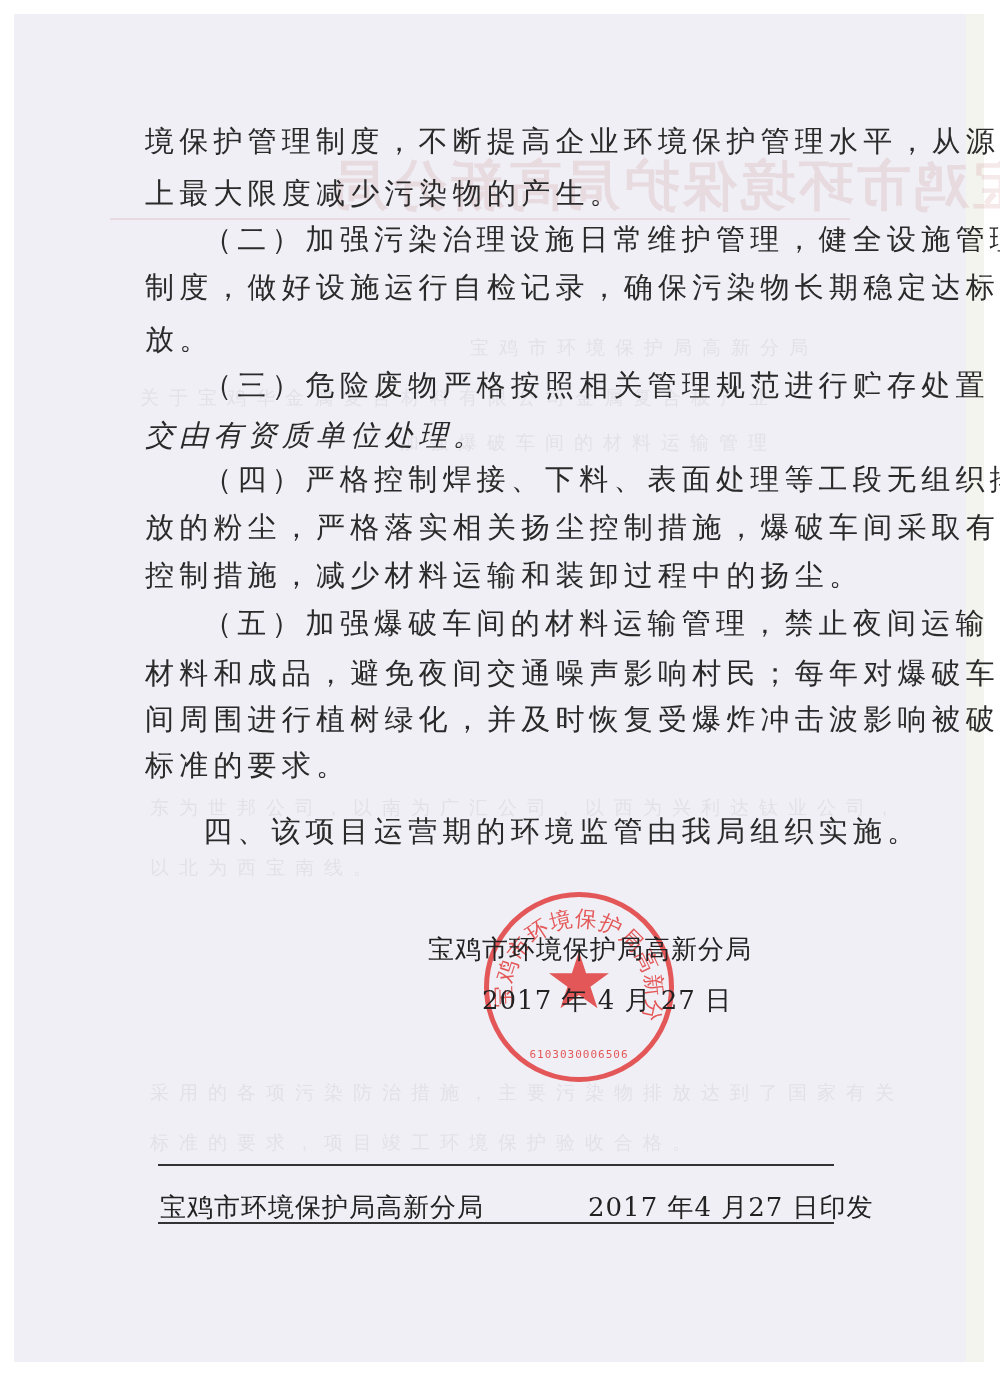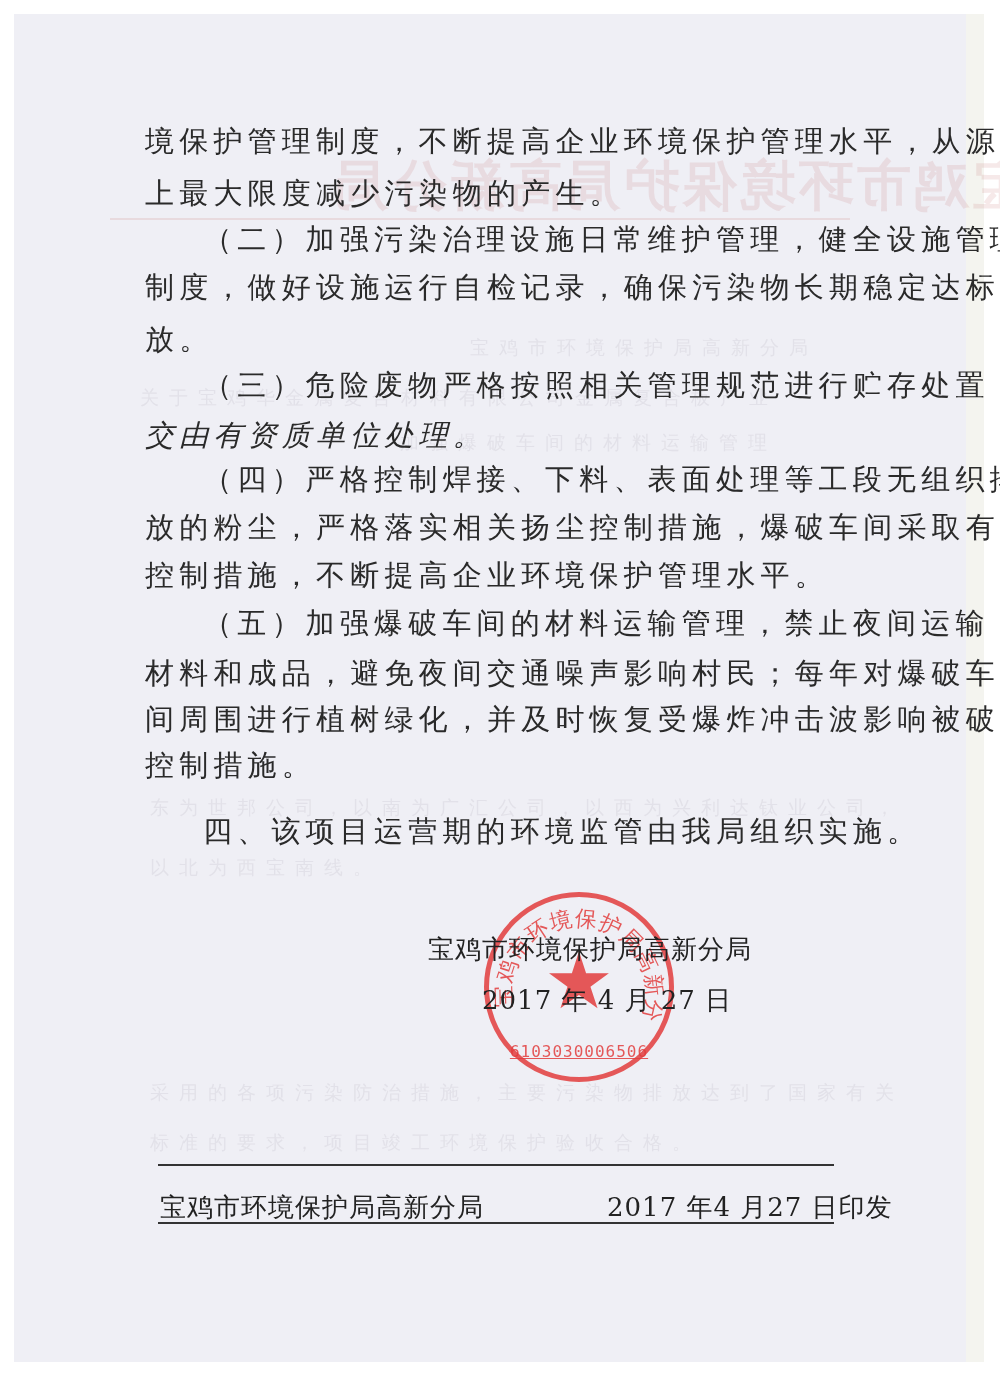--- a/index.html
+++ b/index.html
@@ -39,21 +39,21 @@
   .stamp {
     position:absolute; left:484px; top:892px; width:190px; height:190px; border-radius:50%;
     border:5px solid rgba(226,60,60,0.85); box-sizing:border-box;
   }
   .stamp-star {
     position:absolute; left:50%; top:50%; transform:translate(-50%,-58%);
     color:rgba(226,60,60,0.85); font-size:78px; line-height:1;
   }
   .stamp-code {
     position:absolute; left:50%; bottom:16px; transform:translateX(-50%);
-    font-size:16px; color:rgba(226,60,60,0.85); letter-spacing:1px; font-family:"DejaVu Sans Mono", monospace;text-decoration:underline;
+    font-size:11px; color:rgba(226,60,60,0.85); letter-spacing:1px; font-family:"DejaVu Sans Mono", monospace;
   }
   .stamp-arc-text {
     position:absolute; left:0; top:0; width:100%; height:100%;
   }
 </style>
 </head>
 <body>
 
 <div class="paper"></div>
 <div class="paper-shadow"></div>
@@ -75,26 +75,26 @@
 
   <div class="line indent" style="top:222px;">（二）加强污染治理设施日常维护管理，健全设施管理</div>
   <div class="line" style="top:270px;">制度，做好设施运行自检记录，确保污染物长期稳定达标排</div>
   <div class="line" style="top:322px;">放。</div>
 
   <div class="line indent" style="top:368px;">（三）危险废物严格按照相关管理规范进行贮存处置，</div>
   <div class="line" style="top:418px;font-style:italic;">交由有资质单位处理。</div>
 
   <div class="line indent" style="top:462px;">（四）严格控制焊接、下料、表面处理等工段无组织排</div>
   <div class="line" style="top:510px;">放的粉尘，严格落实相关扬尘控制措施，爆破车间采取有效</div>
-  <div class="line" style="top:558px;">控制措施，不断提高企业环境保护管理水平。</div>
+  <div class="line" style="top:558px;">控制措施，减少材料运输和装卸过程中的扬尘。</div>
 
   <div class="line indent" style="top:606px;">（五）加强爆破车间的材料运输管理，禁止夜间运输</div>
   <div class="line" style="top:656px;">材料和成品，避免夜间交通噪声影响村民；每年对爆破车</div>
   <div class="line" style="top:702px;font-family:Liberation Serif, serif;">间周围进行植树绿化，并及时恢复受爆炸冲击波影响被破</div>
-  <div class="line" style="top:748px;">控制措施。</div>
+  <div class="line" style="top:748px;">标准的要求。</div>
 
   <div class="line indent" style="top:814px;">四、该项目运营期的环境监管由我局组织实施。</div>
 </div>
 
 <div class="stamp">
   <svg class="stamp-arc-text" viewBox="0 0 180 180">
     <defs>
       <path id="arc" d="M 26 120 A 68 68 0 1 1 154 120"></path>
     </defs>
     <text font-size="22" fill="rgba(226,60,60,0.85)" letter-spacing="1" font-family="DejaVu Serif, serif">
@@ -103,14 +103,14 @@
   </svg>
   <div class="stamp-star">★</div>
   <div class="stamp-code">6103030006506</div>
 </div>
 
 <div class="sig" style="left:428px;top:932px;">宝鸡市环境保护局高新分局</div>
 <div class="sig" style="left:482px;top:983px;">2017 年 4 月 27 日</div>
 
 <div class="footer-rule" style="top:1164px;"></div>
 <div class="footer-text" style="left:160px;top:1190px;">宝鸡市环境保护局高新分局</div>
-<div class="footer-text" style="left:607px;top:1190px;">2017 年4 月27 日印发</div>
+<div class="footer-text" style="left:588px;top:1190px;">2017 年4 月27 日印发</div>
 <div class="footer-rule" style="top:1222px;height:1.5px;"></div>
 
 </body></html>

